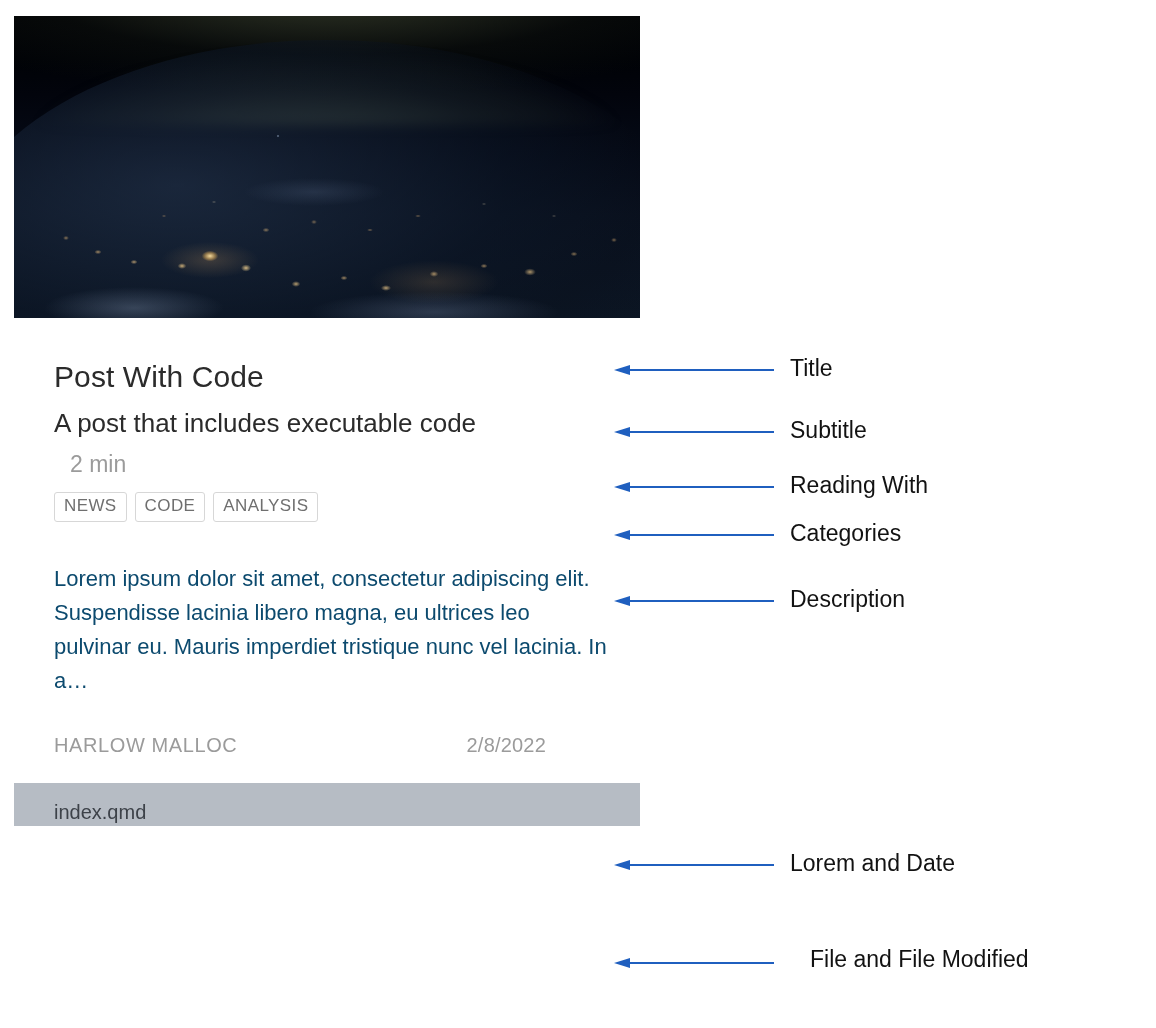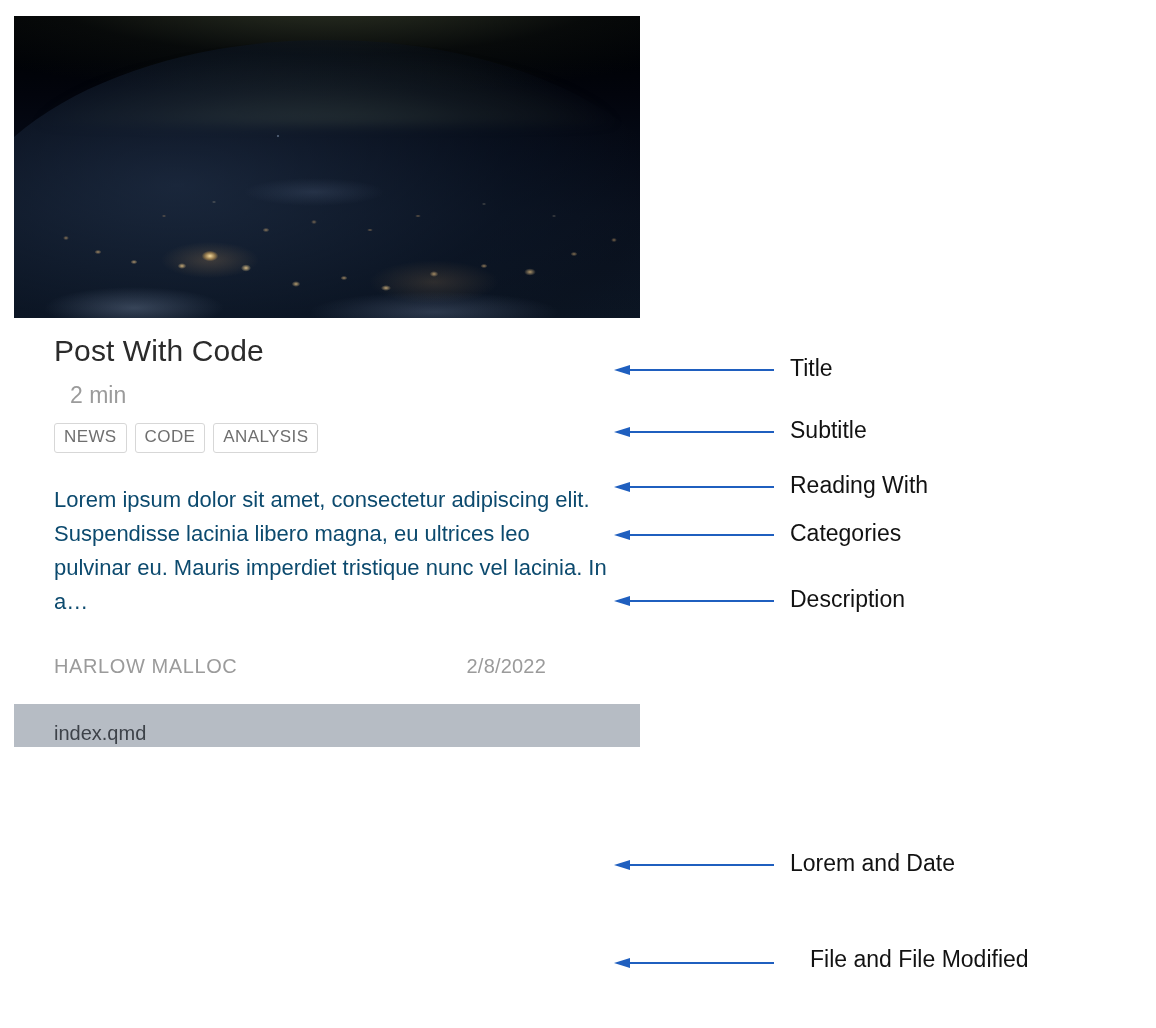--- a/index.html
+++ b/index.html
@@ -95,21 +95,21 @@
     position: absolute;
     inset: 0;
     background-repeat: no-repeat;
     background-image:
       radial-gradient(120px 28px at 120px 292px, rgba(150,170,200,0.30) 0%, rgba(0,0,0,0) 75%),
       radial-gradient(160px 26px at 420px 296px, rgba(140,160,195,0.26) 0%, rgba(0,0,0,0) 78%),
       radial-gradient(90px 18px at 300px 176px, rgba(120,140,175,0.18) 0%, rgba(0,0,0,0) 78%);
   }
 
   #card-body {
-    padding: 16px 32px 26px 40px;
+    padding: 42px 32px 26px 40px;
     box-sizing: border-box;
   }
 
   .card-title {
     font-size: 30px;
     color: #2b2b2b;
     letter-spacing: .1px;
     margin: 0 0 14px 0;
     font-weight: 400;
   }
@@ -120,21 +120,21 @@
     font-weight: 400;
   }
   .card-reading-time {
     font-size: 23px;
     color: #9b9b9b;
     margin: 0 0 14px 16px;
   }
   .card-categories {
     display: flex;
     gap: 8px;
-    margin: 0 0 30px 0;
+    margin: 0 0 40px 0;
   }
   .category-chip {
     border: 1px solid #d7d7d7;
     border-radius: 3px;
     padding: 4px 9px 5px 9px;
     font-size: 17px;
     color: #6f6f6f;
     letter-spacing: .4px;
     line-height: 1.1;
   }
@@ -189,20 +189,21 @@
   <div id="card-image">
     <div class="earth-space"></div>
     <div class="earth-limb"></div>
     <div class="earth-body"></div>
     <div class="city-lights"></div>
     <div class="cloud-haze"></div>
   </div>
 
   <div id="card-body">
     <div class="card-title">Post With Code</div>
+    <div class="card-subtitle">A post that includes executable code</div>
     <div class="card-reading-time">2 min</div>
 
     <div class="card-categories">
       <span class="category-chip">NEWS</span>
       <span class="category-chip">CODE</span>
       <span class="category-chip">ANALYSIS</span>
     </div>
 
     <div class="card-description">Lorem ipsum dolor sit amet, consectetur adipiscing elit. Suspendisse lacinia libero magna, eu ultrices leo pulvinar eu. Mauris imperdiet tristique nunc vel lacinia. In a…</div>
 

